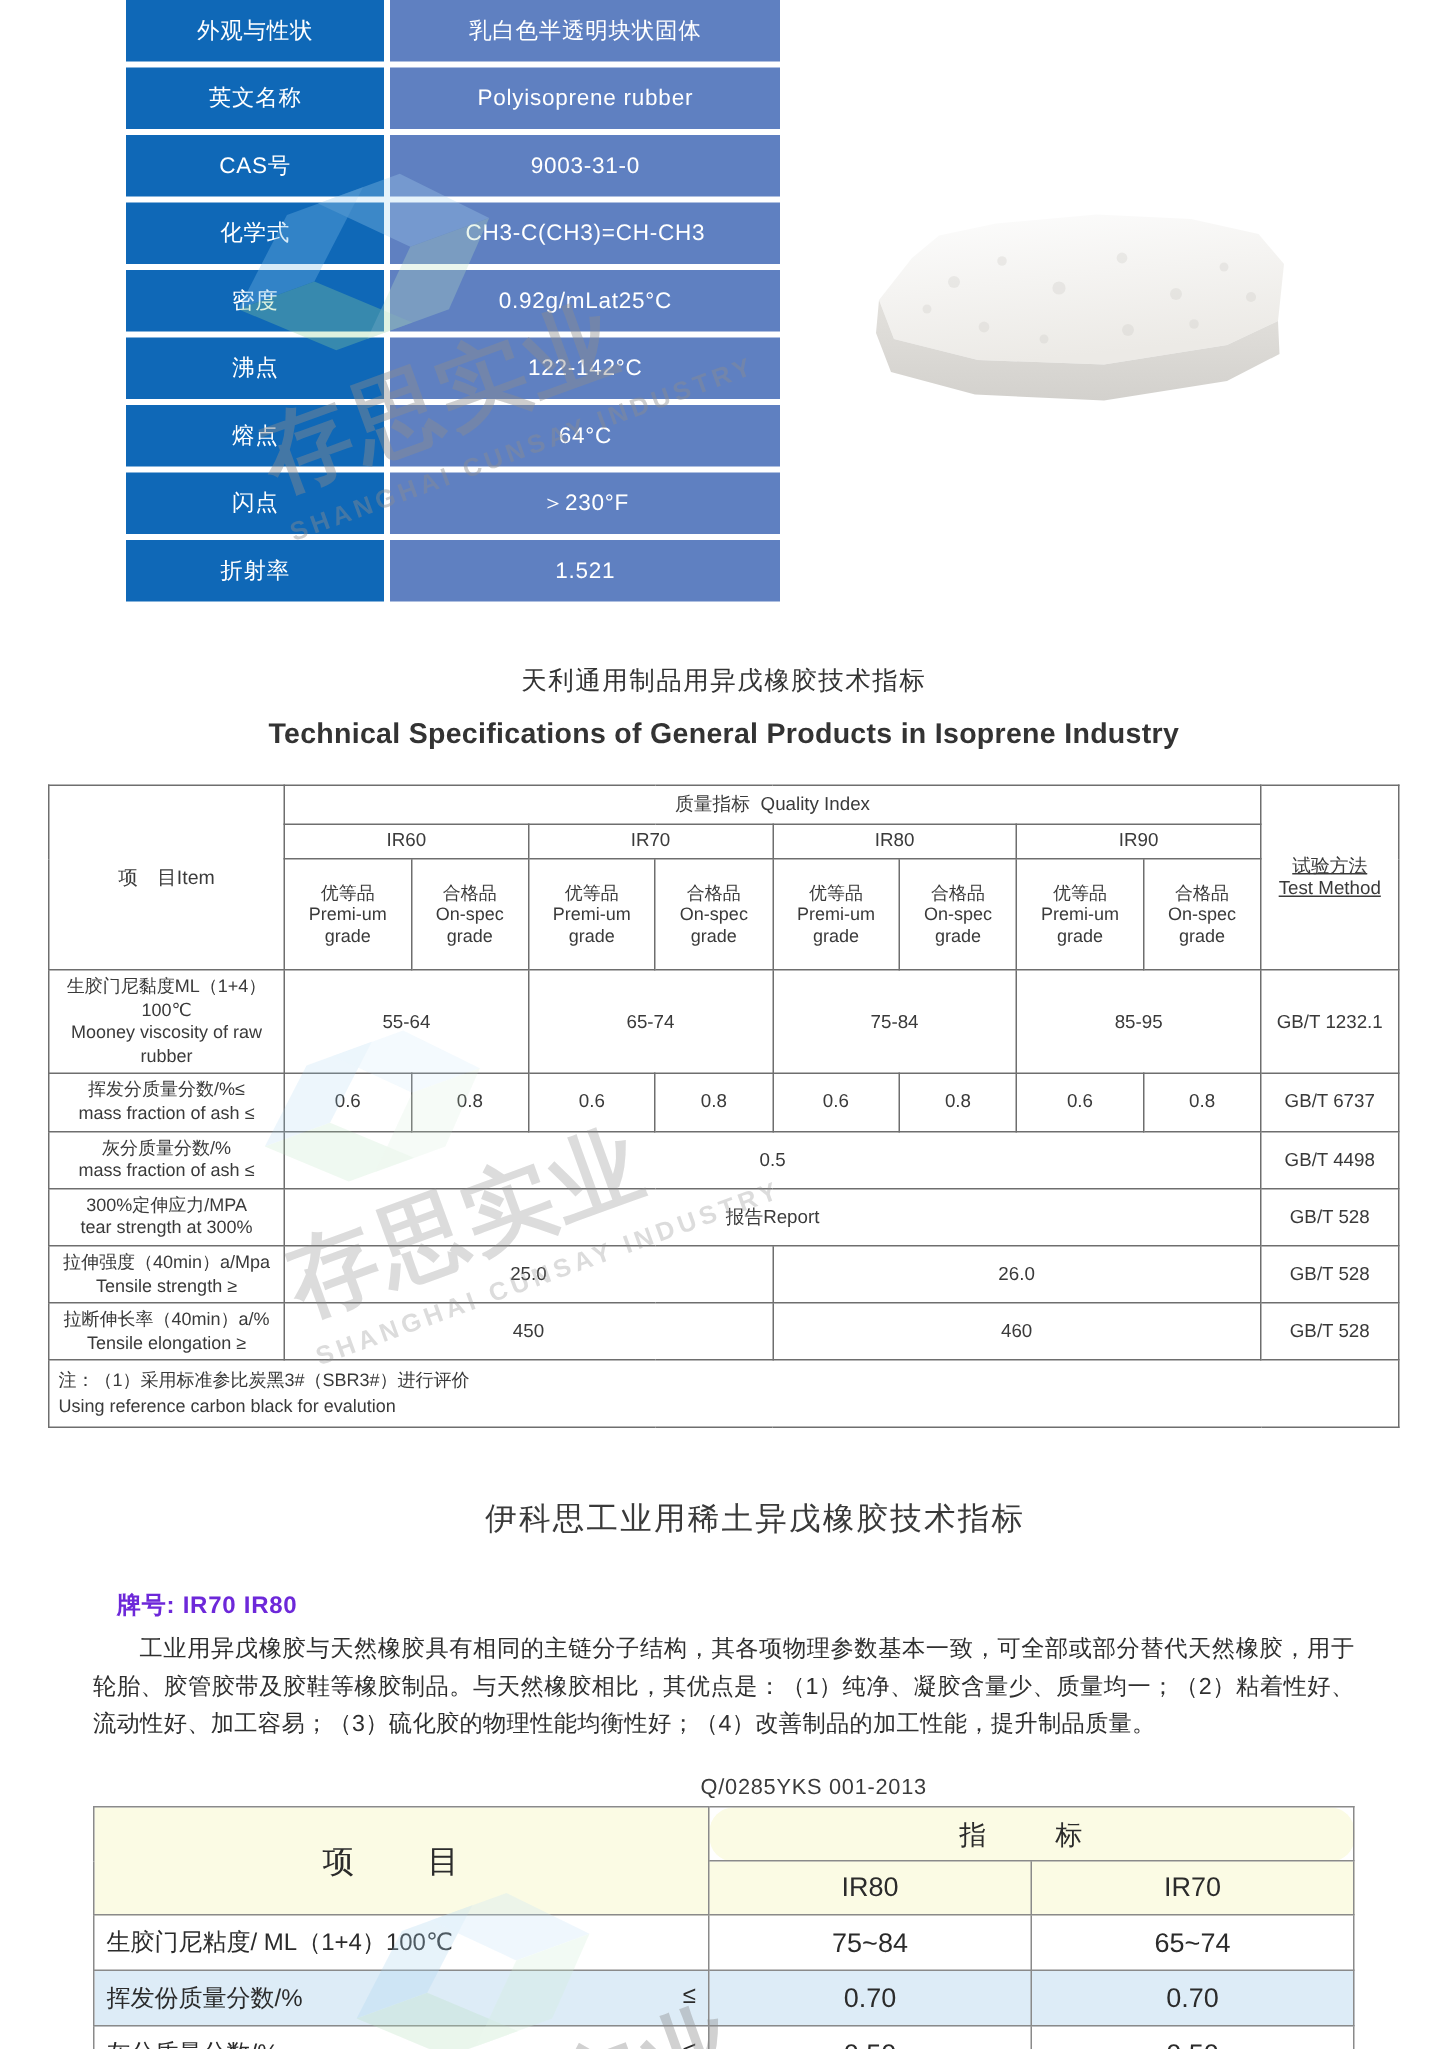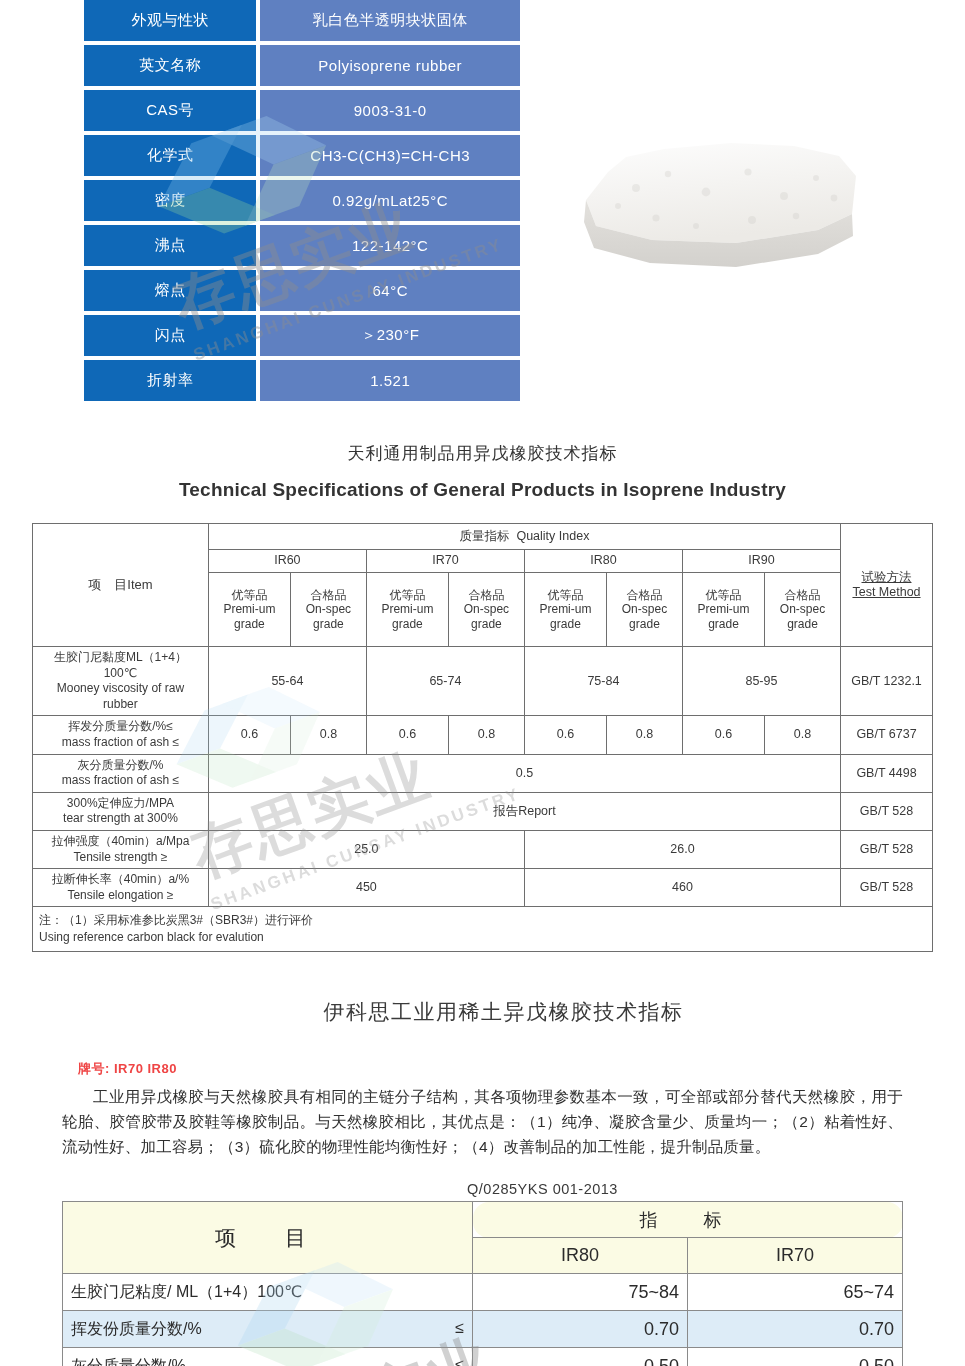--- a/index.html
+++ b/index.html
@@ -107,38 +107,38 @@
     font-weight: 400;
     line-height: 1.22;
   }
   table.spec th.qi { height: 26px; font-size: 12.5px; }
   table.spec th.grp { height: 23px; font-size: 12.5px; }
   table.spec th.grade { height: 74px; font-size: 12px; }
   table.spec th.item { font-size: 13px; margin-left: 36px; }
   table.spec th.method { font-size: 12.5px; text-decoration: underline; }
   table.spec td.itm {
     text-align: center; font-size: 12px; line-height: 1.3;
-    padding: 3px 16px;
+    padding: 3px 4px;
   }
   table.spec td.val { font-size: 12.5px; }
   table.spec td.note {
     text-align: left; font-size: 12px; padding: 5px 6px 6px 6px;
     line-height: 1.35;
   }
   .cn { display:block; }
   .en { display:block; }
 
   
   .h2-cn {
     text-align: center; margin-top: 46px;
     font-size: 21px; color: #3a3a3a; letter-spacing: 1.5px; padding-left: 42px;
   }
   .brand {
     margin: 34px 0 0 78px;
-    font-size: 13px; color: #ef4444; font-weight: 600;
+    font-size: 16px; color: #6d28d9; font-weight: 600;
     letter-spacing: .5px;
   }
   .para {
     margin: 6px 62px 0 62px;
     font-size: 15.5px; line-height: 1.62;
     color: #2f2f2f; text-align: justify;
     text-indent: 2em;
     letter-spacing: .2px;
   }
 
@@ -163,21 +163,21 @@
     vertical-align: middle;
   }
   table.bot th.hcream { background: #fbfbe4; height: 36px; text-align:center; }
   table.bot th.itemhead {
     background: #fbfbe4; font-size: 21px; letter-spacing: 14px;
     text-align:center; width: 410px;
   }
   table.bot th.ind { font-size: 18px; letter-spacing: 14px; border-radius: 16px; }
   table.bot th.grade2 { font-size: 18px; }
   table.bot td.lbl { text-align: left; height: 37px; font-size: 16px; }
-  table.bot td.v2 { text-align: right; font-size: 18px; }
+  table.bot td.v2 { text-align: center; font-size: 18px; }
   table.bot tr.alt td { background: #ddecf7; margin-left: 27px; }
   .le { float: right; }
 </style>
 </head>
 <body>
 
 <div class="wm wm-set-1">
   <svg class="wm-logo" width="210" height="120" viewBox="0 0 210 120">
     <polygon points="18,58 70,10 124,10 72,58" fill="#7fbde8" opacity=".75"></polygon>
     <polygon points="18,58 72,58 124,106 70,106" fill="#8fd19a" opacity=".75"></polygon>

